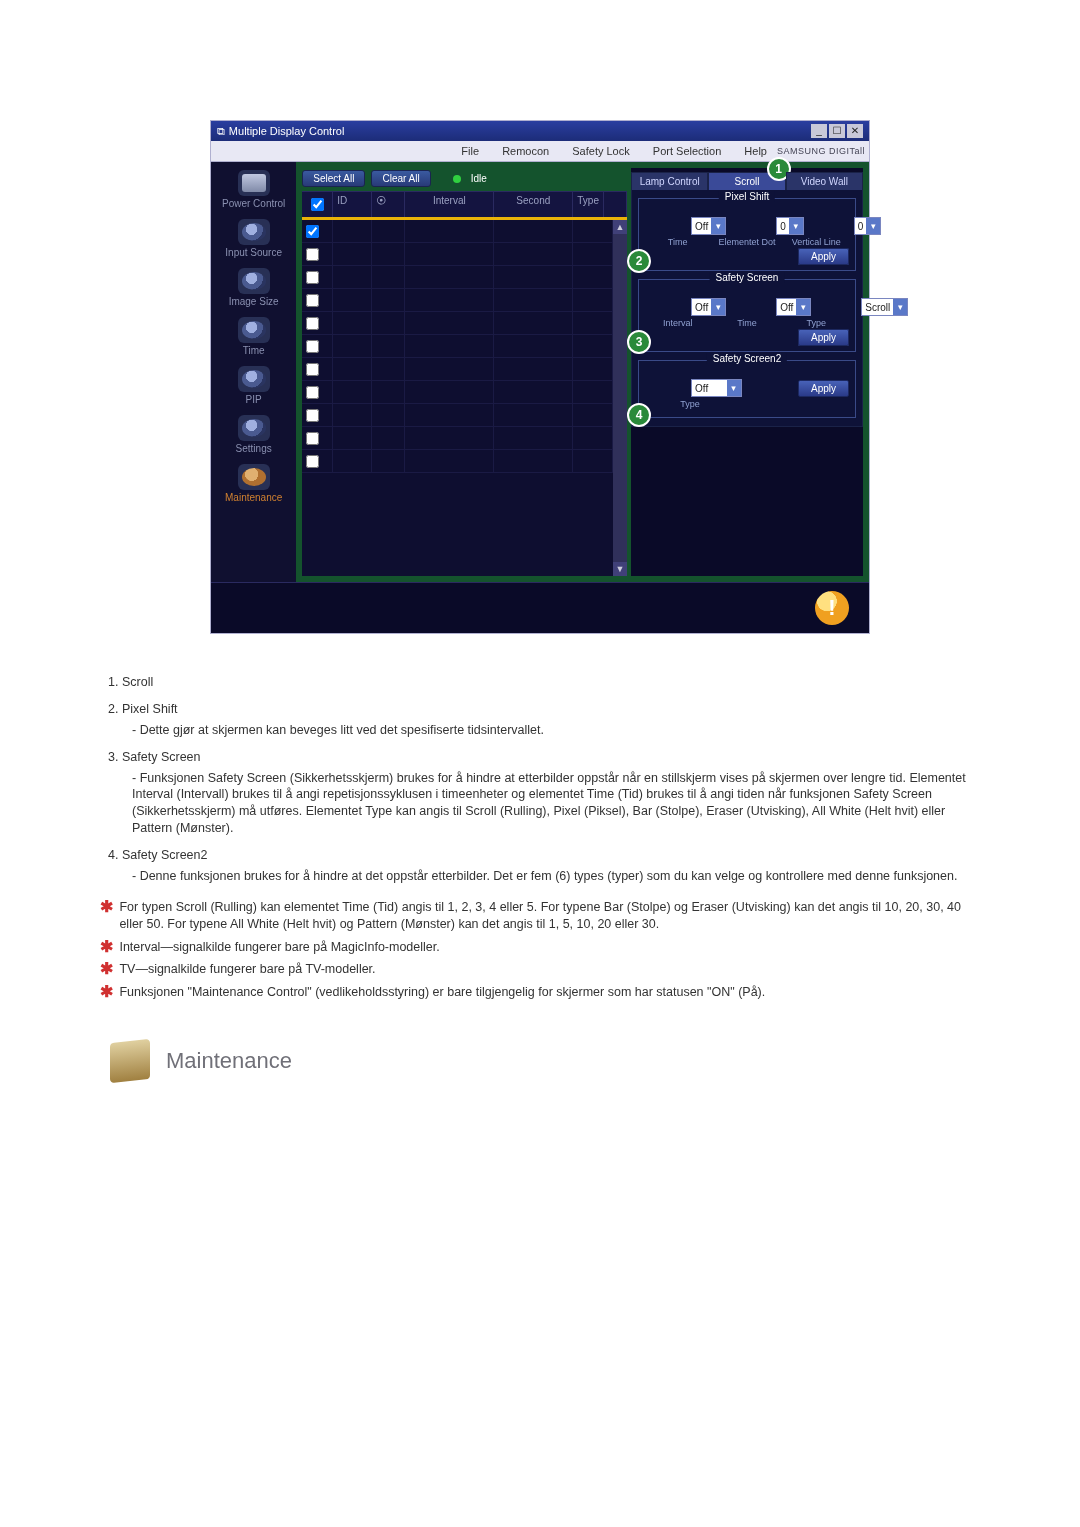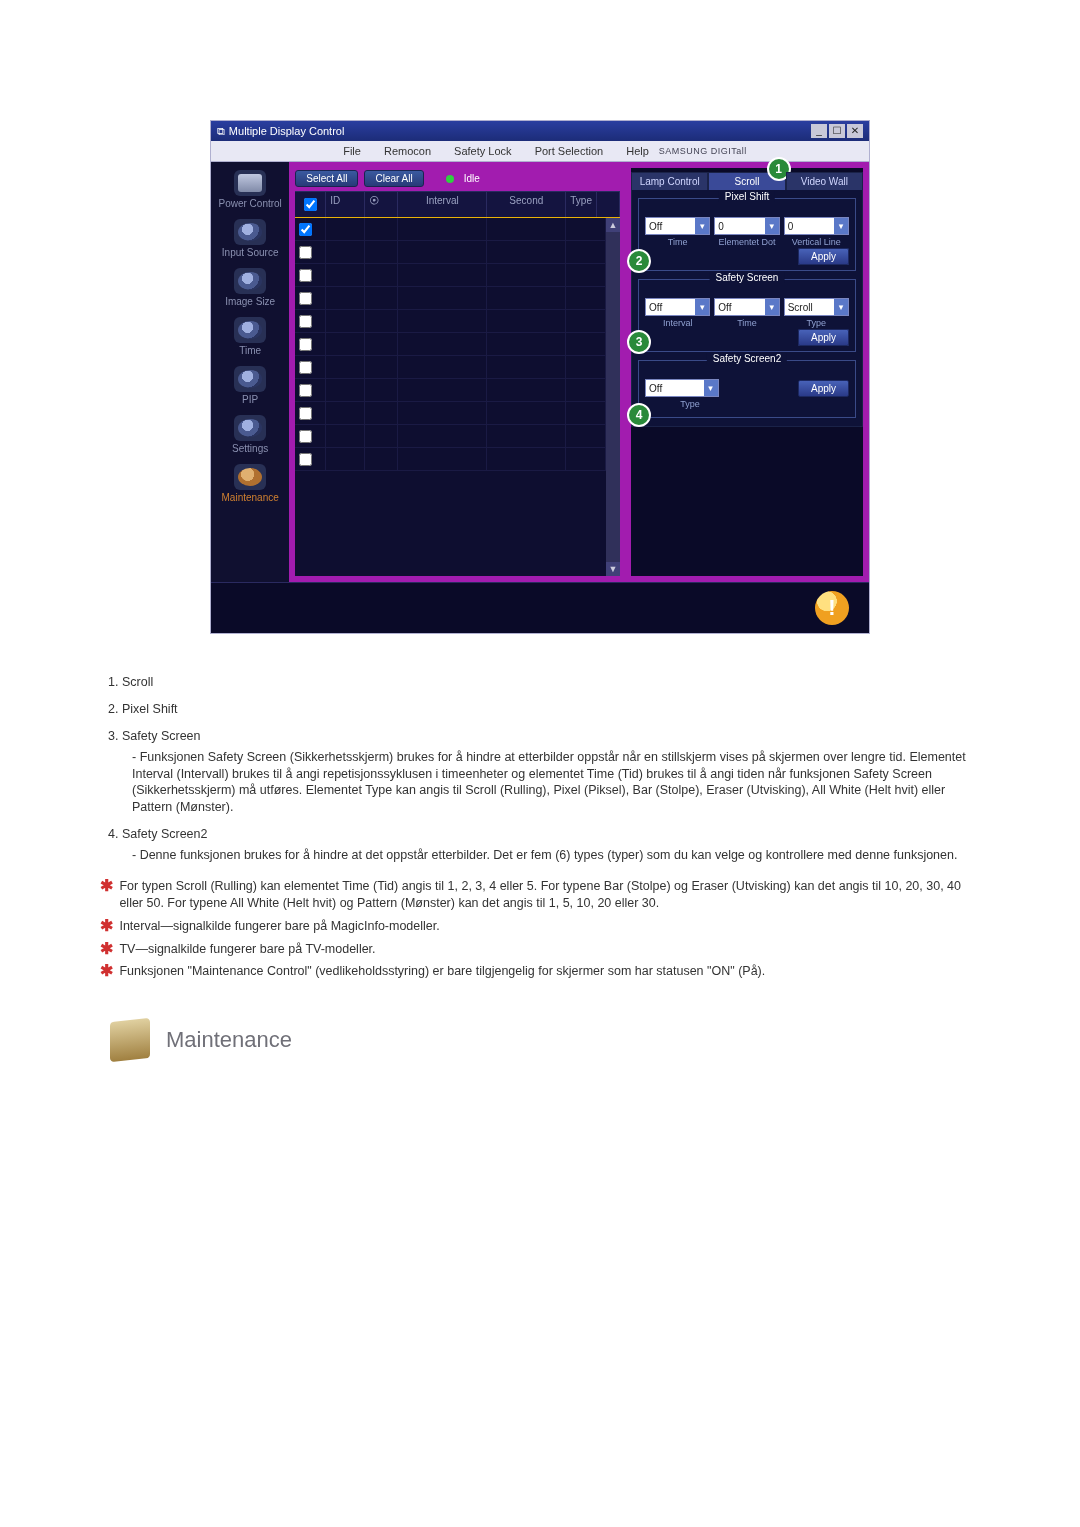--- a/index.html
+++ b/index.html
@@ -39,21 +39,21 @@
     text-align:center; line-height:14px; color:#222;
   }
   .menu-bar {
     height: 20px;
     background: #e8e8f4;
     display: flex;
     align-items: center;
     font-size: 11px;
     color: #333;
     padding: 0 4px;
-    justify-content: center;
+    justify-content: flex-end;
     border-bottom:1px solid #b0b0d0;
   }
   .menu-items span { display:inline-block; padding:0 10px;}
   .brand { font-size:9px; color:#445; letter-spacing:0.5px;}
   .app-body {
     display: flex;
     background: #101030;
     min-height: 420px;
   }
   
@@ -85,24 +85,24 @@
   .side-icon::after{
     content:""; position:absolute; inset:4px;
     background:radial-gradient(circle at 40% 35%, #a0b0e0 0 30%, #4a5a90 31% 60%, #2a3460 61% 100%);
     border-radius:50%;
   }
   .side-icon.pc::after{ background:linear-gradient(#c0c8e0,#808aa8); border-radius:3px;}
   .side-icon.maint::after{ background:radial-gradient(circle at 40% 35%, #e0b070 0 35%, #b07030 36% 100%); border-radius:50%;}
   
   .main {
     flex:1;
-    background:#a21caf;
+    background:#14532d;
     padding:6px 6px;
     display:flex;
-    gap:11px;
+    gap:4px;
     justify-content:space-between;
   }
   .left-panel {
     flex:1;
     display:flex;
     flex-direction:column;
   }
   .toolbar {
     display:flex;
     align-items:center;
@@ -118,21 +118,21 @@
     padding:2px 10px;
   }
   .status-dot { width:8px;height:8px;border-radius:50%;background:#30d040;display:inline-block;margin-right:4px;}
   .status-lbl{ color:#fff; font-size:10px;}
   .grid-head {
     display:flex;
     background:#141440;
     color:#9aa0c0;
     font-size:10px;
     border-top:1px solid #2a2a60;
-    border-bottom:1px solid #eab308;
+    border-bottom:3px solid #eab308;
   }
   .grid-head div { padding:3px 4px; border-right:1px solid #2a2a60;}
   .col-chk{width:22px;text-align:center;}
   .col-id{width:30px;}
   .col-st{width:24px;}
   .col-int{width:80px;text-align:center;}
   .col-sec{width:70px;text-align:center;}
   .col-typ{flex:1;text-align:center;}
   .col-sb{width:14px;}
   .grid-body {
@@ -207,20 +207,21 @@
     background:#0e1238;
     padding:0 6px;
     color:#fff;
     font-size:10px;
     white-space:nowrap;
   }
   .fs-row{ display:flex; gap:4px; align-items:center;}
   .sel {
     flex:1; display:flex; background:#fff; border:1px solid #7a86c0; height:16px; font-size:10px; align-items:center;
     color:#222;
+    margin-left:46px;
   }
   .sel .selv{ flex:1; padding:0 3px;}
   .sel .drop{ width:14px; background:#5a78c8; color:#fff; text-align:center; height:100%; line-height:16px; font-size:9px;}
   .small-lbl{ flex:1; text-align:center; color:#8fa0d0; font-size:9px; padding-top:2px;}
   .btn-apply{
     background:linear-gradient(#4862b8,#2a3a88);
     color:#fff;
     border:1px solid #1c2860;
     border-radius:2px;
     font-size:10px;
@@ -554,20 +555,21 @@
     </div>
   </div>
 
   <div class="doc">
     <ol class="nitems">
       <li>
         <span>Scroll</span>
       </li>
       <li>
         <span>Pixel Shift</span>
+        <span class="desc">- Dette gjør at skjermen kan beveges litt ved det spesifiserte tidsintervallet.</span>
       </li>
       <li>
         <span>Safety Screen</span>
         <span class="desc">- Funksjonen Safety Screen (Sikkerhetsskjerm) brukes for å hindre at etterbilder oppstår når en stillskjerm vises på skjermen over lengre tid.  Elementet Interval (Intervall) brukes til å angi repetisjonssyklusen i timeenheter og elementet Time (Tid) brukes til å angi tiden når funksjonen Safety Screen (Sikkerhetsskjerm) må utføres. Elementet Type kan angis til Scroll (Rulling), Pixel (Piksel), Bar (Stolpe), Eraser (Utvisking), All White (Helt hvit) eller Pattern (Mønster).</span>
       </li>
       <li>
         <span>Safety Screen2</span>
         <span class="desc">- Denne funksjonen brukes for å hindre at det oppstår etterbilder. Det er fem (6) types (typer) som du kan velge og kontrollere med denne funksjonen.</span>
       </li>
     </ol>

